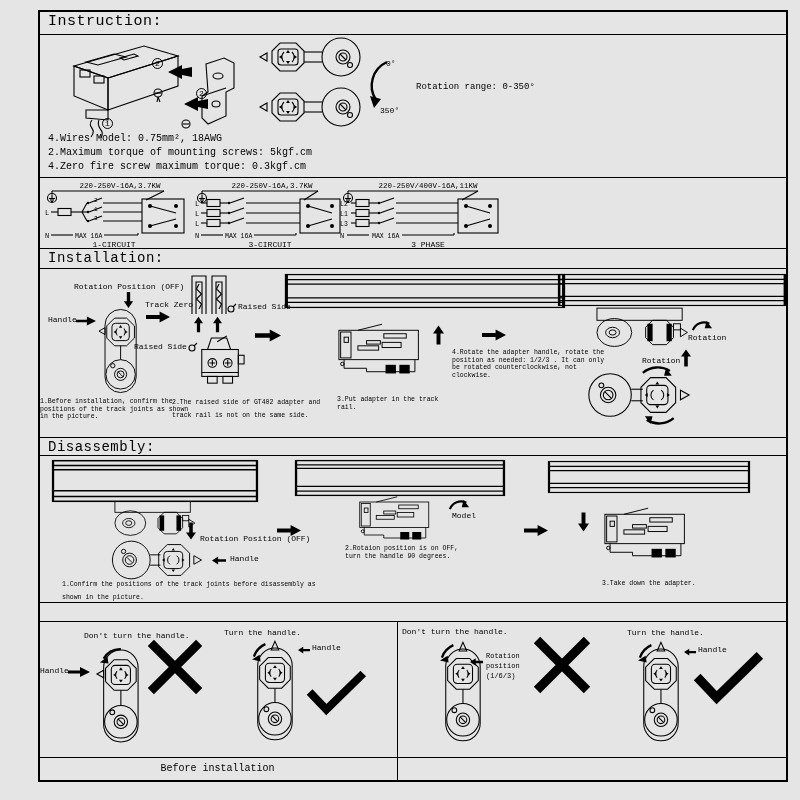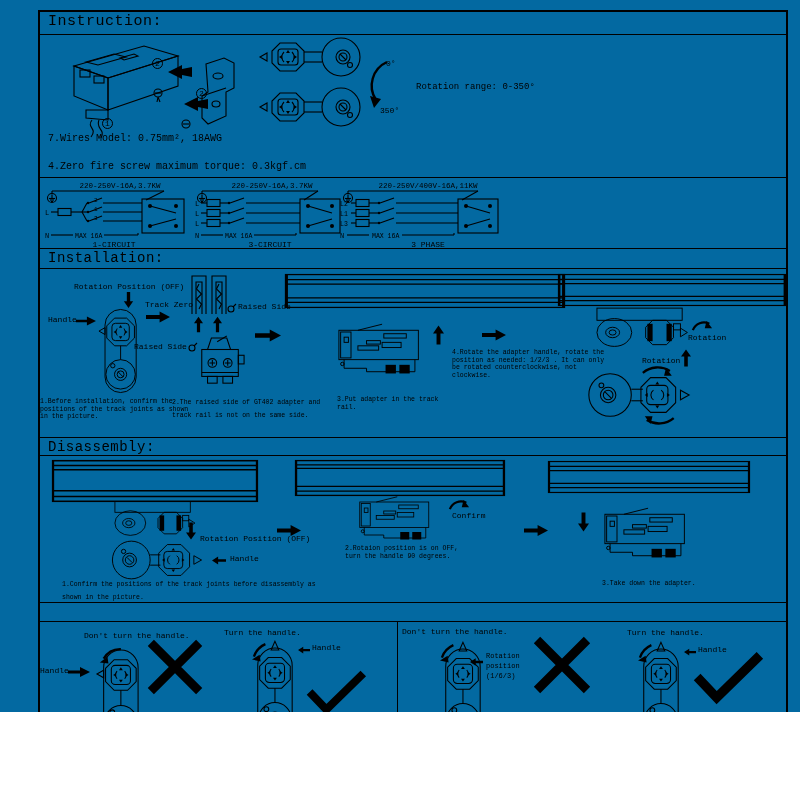--- a/index.html
+++ b/index.html
@@ -1,29 +1,29 @@
 <!DOCTYPE html>
 <html><head>
 <meta charset="utf-8">
 <style>
   *{margin:0;padding:0;box-sizing:border-box}
   html,body{background:#fff}
   body{width:800px;height:800px;font-family:"Liberation Mono","DejaVu Sans Mono",monospace;color:#000}
-  .page{position:relative;width:800px;height:712px;background:#0369a1;overflow:hidden}
+  .page{position:relative;width:800px;height:800px;background:#e5e5e5;overflow:hidden}
   .abs{position:absolute}
   .frame{border:2px solid #000}
   .hline{border-top:1.5px solid #000;height:0}
   .vline{border-left:1.5px solid #000;width:0}
   .title{font-size:14px;letter-spacing:.5px;white-space:nowrap}
   .note{font-size:10px;white-space:nowrap}
   .lab{font-size:8px;white-space:nowrap}
   .lab7{font-size:7px;line-height:1.4}
   .cap{font-size:6.5px;line-height:1.18}
   .cnum{width:11px;height:11px;border:1px solid #000;border-radius:50%;font-size:8px;line-height:10px;text-align:center}
-  .bcap{font-size:14px;text-align:center;white-space:nowrap}
+  .bcap{font-size:10px;text-align:center;white-space:nowrap}
   svg{position:absolute;overflow:visible}
   svg .s{fill:none;stroke:#000;stroke-width:1.1}
   svg .sw{fill:none;stroke:#000;stroke-width:2.4}
   svg .f{fill:#000;stroke:none}
   svg text{fill:#000;font-family:"Liberation Mono","DejaVu Sans Mono",monospace}
 </style>
 </head>
 <body>
 
 <div class="page">
@@ -115,21 +115,22 @@
   </svg>
 
   <svg style="left:368px;top:58px" width="32" height="54" viewBox="0 0 32 54">
     <path class="sw" d="M19,4 A26,26 0 0 0 8,42"></path>
     <polygon class="f" points="2,38 13,41 6,50"></polygon>
   </svg>
   <div class="abs lab" style="left:386px;top:59px">0°</div>
   <div class="abs lab" style="left:380px;top:106px">350°</div>
   <div class="abs" style="left:416px;top:82px;font-size:9px;white-space:nowrap">Rotation range: 0-350°</div>
 
-  <div class="abs note" style="left:48px;top:133px">7.Wires Model: 0.75mm², 18AWG</div>
+  <div class="abs note" style="left:48px;top:133px">4.Wires Model: 0.75mm², 18AWG</div>
+  <div class="abs note" style="left:48px;top:147px">2.Maximum torque of mounting screws: 5kgf.cm</div>
   <div class="abs note" style="left:48px;top:161px">4.Zero fire screw maximum torque: 0.3kgf.cm</div>
 
   <svg style="left:42px;top:179px" width="150" height="68" viewBox="0 0 150 68">
     <text x="78" y="9" text-anchor="middle" font-size="7.5">220-250V-16A,3.7KW</text>
     <g class="s">
       <circle cx="10" cy="19" r="4.5"></circle>
         <line x1="10" y1="15.5" x2="10" y2="19"></line>
       <line x1="7" y1="19.5" x2="13" y2="19.5"></line>
         <line x1="8" y1="21" x2="12" y2="21"></line>
         <line x1="9" y1="22.5" x2="11" y2="22.5"></line>
@@ -523,21 +524,21 @@
       <path d="M14,42 L14,52 L40,52 L40,56 L96,56 L96,42"></path>
       <circle cx="12" cy="47" r="2"></circle>
     </g>
     <rect class="f" x="62" y="48" width="12" height="10"></rect>
       <rect class="f" x="78" y="48" width="12" height="10"></rect>
   </svg>
   <svg style="left:447px;top:499px" width="24" height="11" viewBox="0 0 26 12">
     <path class="sw" d="M3,11 A13,13 0 0 1 21,4"></path>
       <polygon class="f" points="24,9 18,1 16,9"></polygon>
   </svg>
-  <div class="abs lab" style="left:452px;top:511px">Confirm</div>
+  <div class="abs lab" style="left:452px;top:511px">Model</div>
   <div class="abs cap" style="left:345px;top:545px;width:128px">2.Rotaion position is on OFF, turn the handle 90 degrees.</div>
 
   <svg style="left:524px;top:524px" width="24" height="13" viewBox="0 0 30 14">
       <polygon class="f" points="0,4.5 17,4.5 17,0 30,7 17,14 17,9.5 0,9.5"></polygon>
     </svg>
 
   <svg style="left:548px;top:461px" width="202" height="32" viewBox="0 0 100 30" preserveAspectRatio="none">
     <rect class="s" x="0.5" y="0.5" width="99" height="29"></rect>
     <line class="s" x1="0" y1="5" x2="100" y2="5"></line>
       <line class="s" x1="0" y1="9" x2="100" y2="9"></line>

